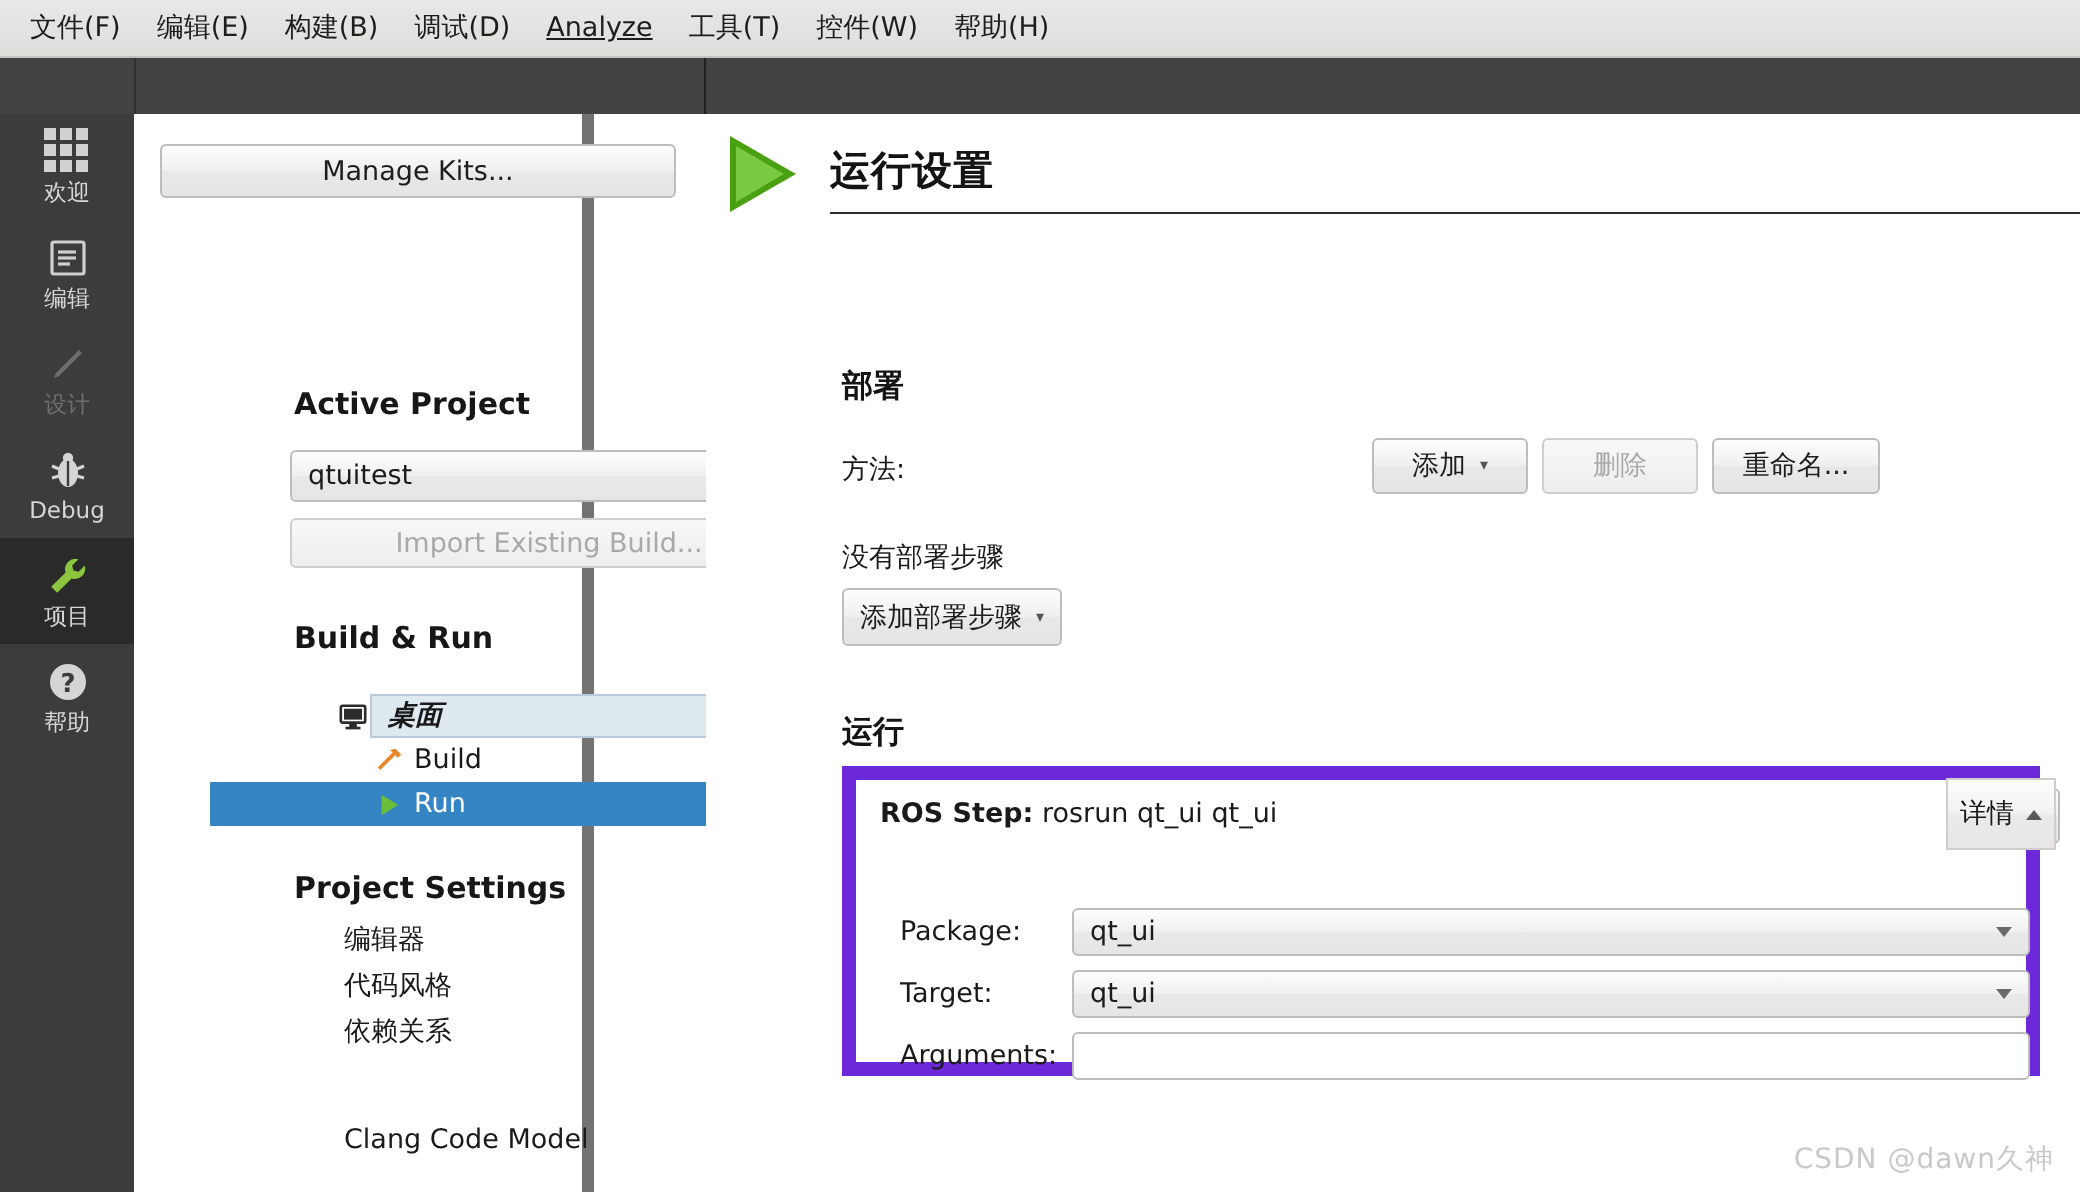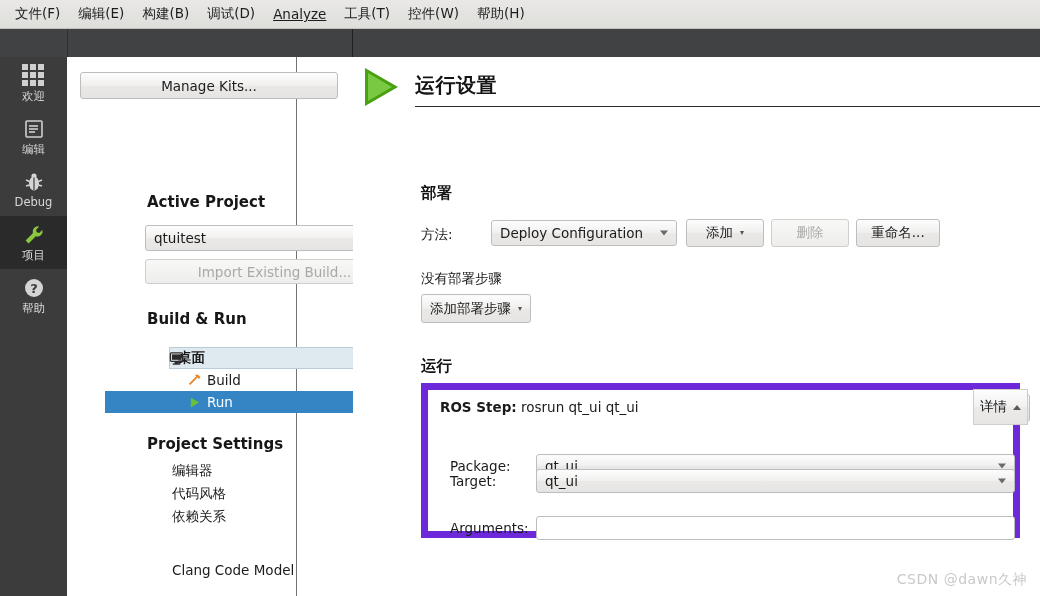--- a/index.html
+++ b/index.html
@@ -59,21 +59,21 @@
   .rail-icon { width: 24px; height: 24px; display: block; }
 
   
   .ic-grid { display: grid; grid-template-columns: repeat(3, 6px); grid-template-rows: repeat(3, 6px); gap: 2px; }
   .ic-grid i { background: #d0d0d0; display: block; width: 6px; height: 6px; }
 
   
   .leftpanel {
     position: absolute; left: 67px; top: 57px; width: 230px; height: 539px;
     background: #ffffff;
-    border-right: 1px solid #737373;
+    border-right: 6px solid #737373;
   }
   .btn {
     border: 1px solid #bdbdbd;
     border-radius: 3px;
     background: linear-gradient(to bottom, #fdfdfd 0%, #f0efee 50%, #e9e8e6 51%, #e6e5e3 100%);
     color: #1d1d1d;
     font-size: 13.5px;
     padding: 0 10px;
     height: 27px;
     display: inline-flex; align-items: center; justify-content: center;
@@ -192,21 +192,21 @@
   }
   #details-btn .up-caret {
     width: 0; height: 0; border-left: 4px solid transparent; border-right: 4px solid transparent;
     border-bottom: 5px solid #5a5a5a;
   }
   .fieldrow { position: absolute; display: flex; align-items: center; }
   .fieldrow .flabel {
     font-size: 13.5px; color: #1a1a1a; width: 86px; text-align: left; flex: none;
   }
   #row-package { left: 22px; top: 64px; width: 565px; }
-  #row-target  { left: 22px; top: 79px; width: 565px; }
+  #row-target  { left: 22px; top: 95px; width: 565px; }
   #row-args    { left: 22px; top: 126px; width: 565px; }
   .fieldrow .combo { flex: 1; height: 24px; }
   .textinput {
     flex: 1; height: 24px; border: 1px solid #bdbdbd; border-radius: 3px;
     background: #ffffff; font-size: 13.5px; color: #1a1a1a; padding: 0 6px;
     font-family: "DejaVu Sans", "Liberation Sans", sans-serif;
   }
 
   .watermark {
     position: absolute; right: 13px; bottom: 7px;
@@ -256,20 +256,28 @@
         <svg width="24" height="24" viewBox="0 0 24 24">
           <rect x="4" y="4" width="16" height="16" rx="1" fill="none" stroke="#cfcfcf" stroke-width="1.6"></rect>
           <line x1="7" y1="9" x2="16" y2="9" stroke="#cfcfcf" stroke-width="1.6"></line>
           <line x1="7" y1="12" x2="16" y2="12" stroke="#cfcfcf" stroke-width="1.6"></line>
           <line x1="7" y1="15" x2="13" y2="15" stroke="#cfcfcf" stroke-width="1.6"></line>
         </svg>
       </span>
       <span class="rail-label">编辑</span>
     </div>
 
+    <div class="rail-item disabled">
+      <span class="rail-icon">
+        <svg width="24" height="24" viewBox="0 0 24 24">
+          <path d="M5 19 L7.5 18 L19 6.5 L17.5 5 L6 16.5 Z" fill="#6e6e6e"></path>
+        </svg>
+      </span>
+      <span class="rail-label">设计</span>
+    </div>
 
     <div class="rail-item">
       <span class="rail-icon">
         <svg width="24" height="24" viewBox="0 0 24 24">
           <ellipse cx="12" cy="13.5" rx="5" ry="7" fill="#d5d5d5"></ellipse>
           <circle cx="12" cy="6" r="2.6" fill="#d5d5d5"></circle>
           <line x1="12" y1="7.5" x2="12" y2="20" stroke="#3c3c3c" stroke-width="1.2"></line>
           <line x1="4" y1="10" x2="7.5" y2="11.5" stroke="#d5d5d5" stroke-width="1.6"></line>
           <line x1="4" y1="16" x2="7.5" y2="15" stroke="#d5d5d5" stroke-width="1.6"></line>
           <line x1="20" y1="10" x2="16.5" y2="11.5" stroke="#d5d5d5" stroke-width="1.6"></line>
@@ -312,21 +320,21 @@
       <span class="arrow"></span>
     </div>
 
     <div class="btn disabled" id="import-build-btn">
       <span>Import Existing Build...</span>
     </div>
 
     <div class="sec-title" id="build-run-title">Build &amp; Run</div>
 
     <div class="tree">
-      <div class="tree-row kit" style="margin-left:24px;width:235px;">
+      <div class="tree-row kit" style="margin-left:40px;width:235px;font-style:italic;">
         <span class="tree-ico" style="position:absolute;left:22px;">
           <svg width="15" height="15" viewBox="0 0 16 16">
             <rect x="1.5" y="2" width="13" height="9" rx="1" fill="none" stroke="#2b2b2b" stroke-width="1.4"></rect>
             <rect x="3.2" y="3.6" width="9.6" height="5.8" fill="#2b2b2b"></rect>
             <rect x="6" y="11.5" width="4" height="2.4" fill="#2b2b2b"></rect>
             <rect x="4" y="13.2" width="8" height="1.4" fill="#2b2b2b"></rect>
           </svg>
         </span>
         <span class="tree-text" style="padding-left:8px;">桌面</span>
       </div>
@@ -367,24 +375,20 @@
       <div class="play-big"></div>
       <div class="play-big-in"></div>
       <div id="page-title">运行设置</div>
       <div class="title-rule"></div>
     </div>
 
     <div class="h2" id="deploy-heading">部署</div>
 
     <div class="fieldlabel" id="deploy-method-label">方法:</div>
 
-    <div class="combo" id="deploy-combo">
-      <span>Deploy Configuration</span>
-      <span class="arrow"></span>
-    </div>
 
     <div class="btn" id="deploy-add-btn">
       <span>添加</span>
       <span class="caret">▾</span>
     </div>
 
     <div class="btn disabled" id="deploy-remove-btn">
       <span>删除</span>
     </div>
 

